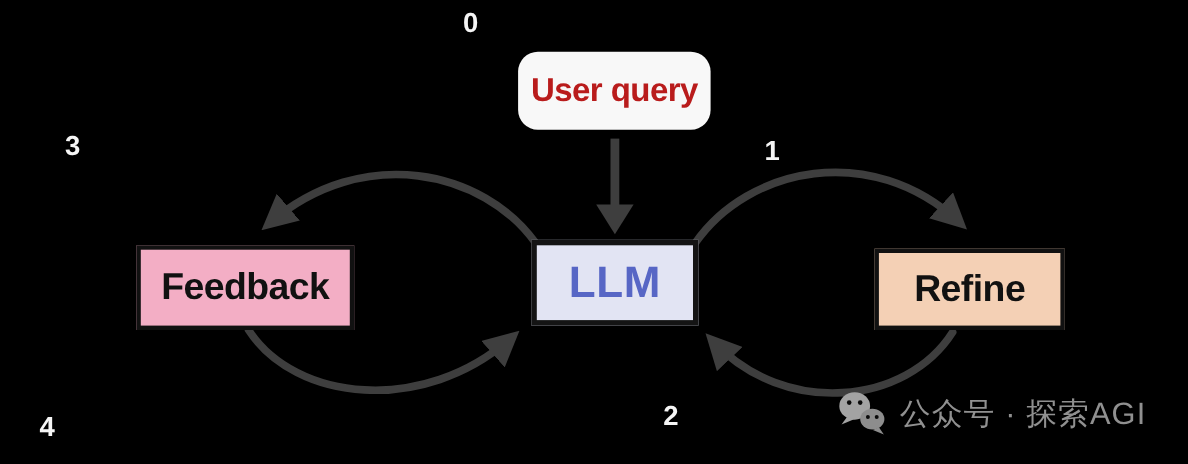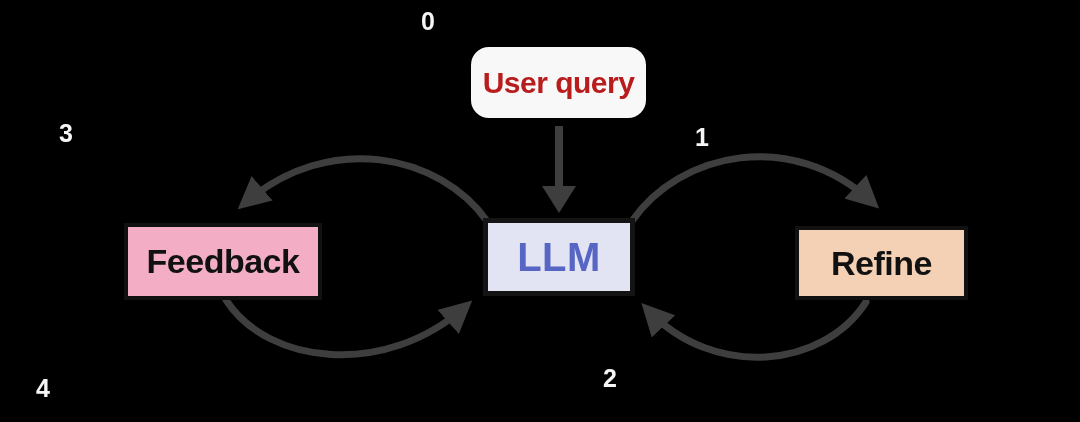--- a/index.html
+++ b/index.html
@@ -128,14 +128,27 @@
   <div class="node node-llm">
     <span>LLM</span>
   </div>
 
   <div class="step-label step-0">0</div>
   <div class="step-label step-1">1</div>
   <div class="step-label step-2">2</div>
   <div class="step-label step-3">3</div>
   <div class="step-label step-4">4</div>
 
+  <div class="watermark">
+    <svg width="48" height="44" viewBox="0 0 48 44" xmlns="http://www.w3.org/2000/svg">
+      <ellipse cx="17" cy="15" rx="14" ry="12.5" fill="#a3a3a3"></ellipse>
+      <path d="M 10 25 L 5 32 L 17 27 z" fill="#a3a3a3"></path>
+      <circle cx="12" cy="12" r="2.1" fill="#0a0a0a"></circle>
+      <circle cx="22" cy="12" r="2.1" fill="#0a0a0a"></circle>
+      <ellipse cx="33" cy="27" rx="11" ry="9.5" fill="#8d8d8d"></ellipse>
+      <path d="M 39 34.5 L 43.5 41 L 33.5 37 z" fill="#8d8d8d"></path>
+      <circle cx="29" cy="25" r="1.8" fill="#0a0a0a"></circle>
+      <circle cx="37" cy="25" r="1.8" fill="#0a0a0a"></circle>
+    </svg>
+    <span class="watermark-text">公众号 · 探索AGI</span>
+  </div>
 
 </div>
 
 </body></html>

